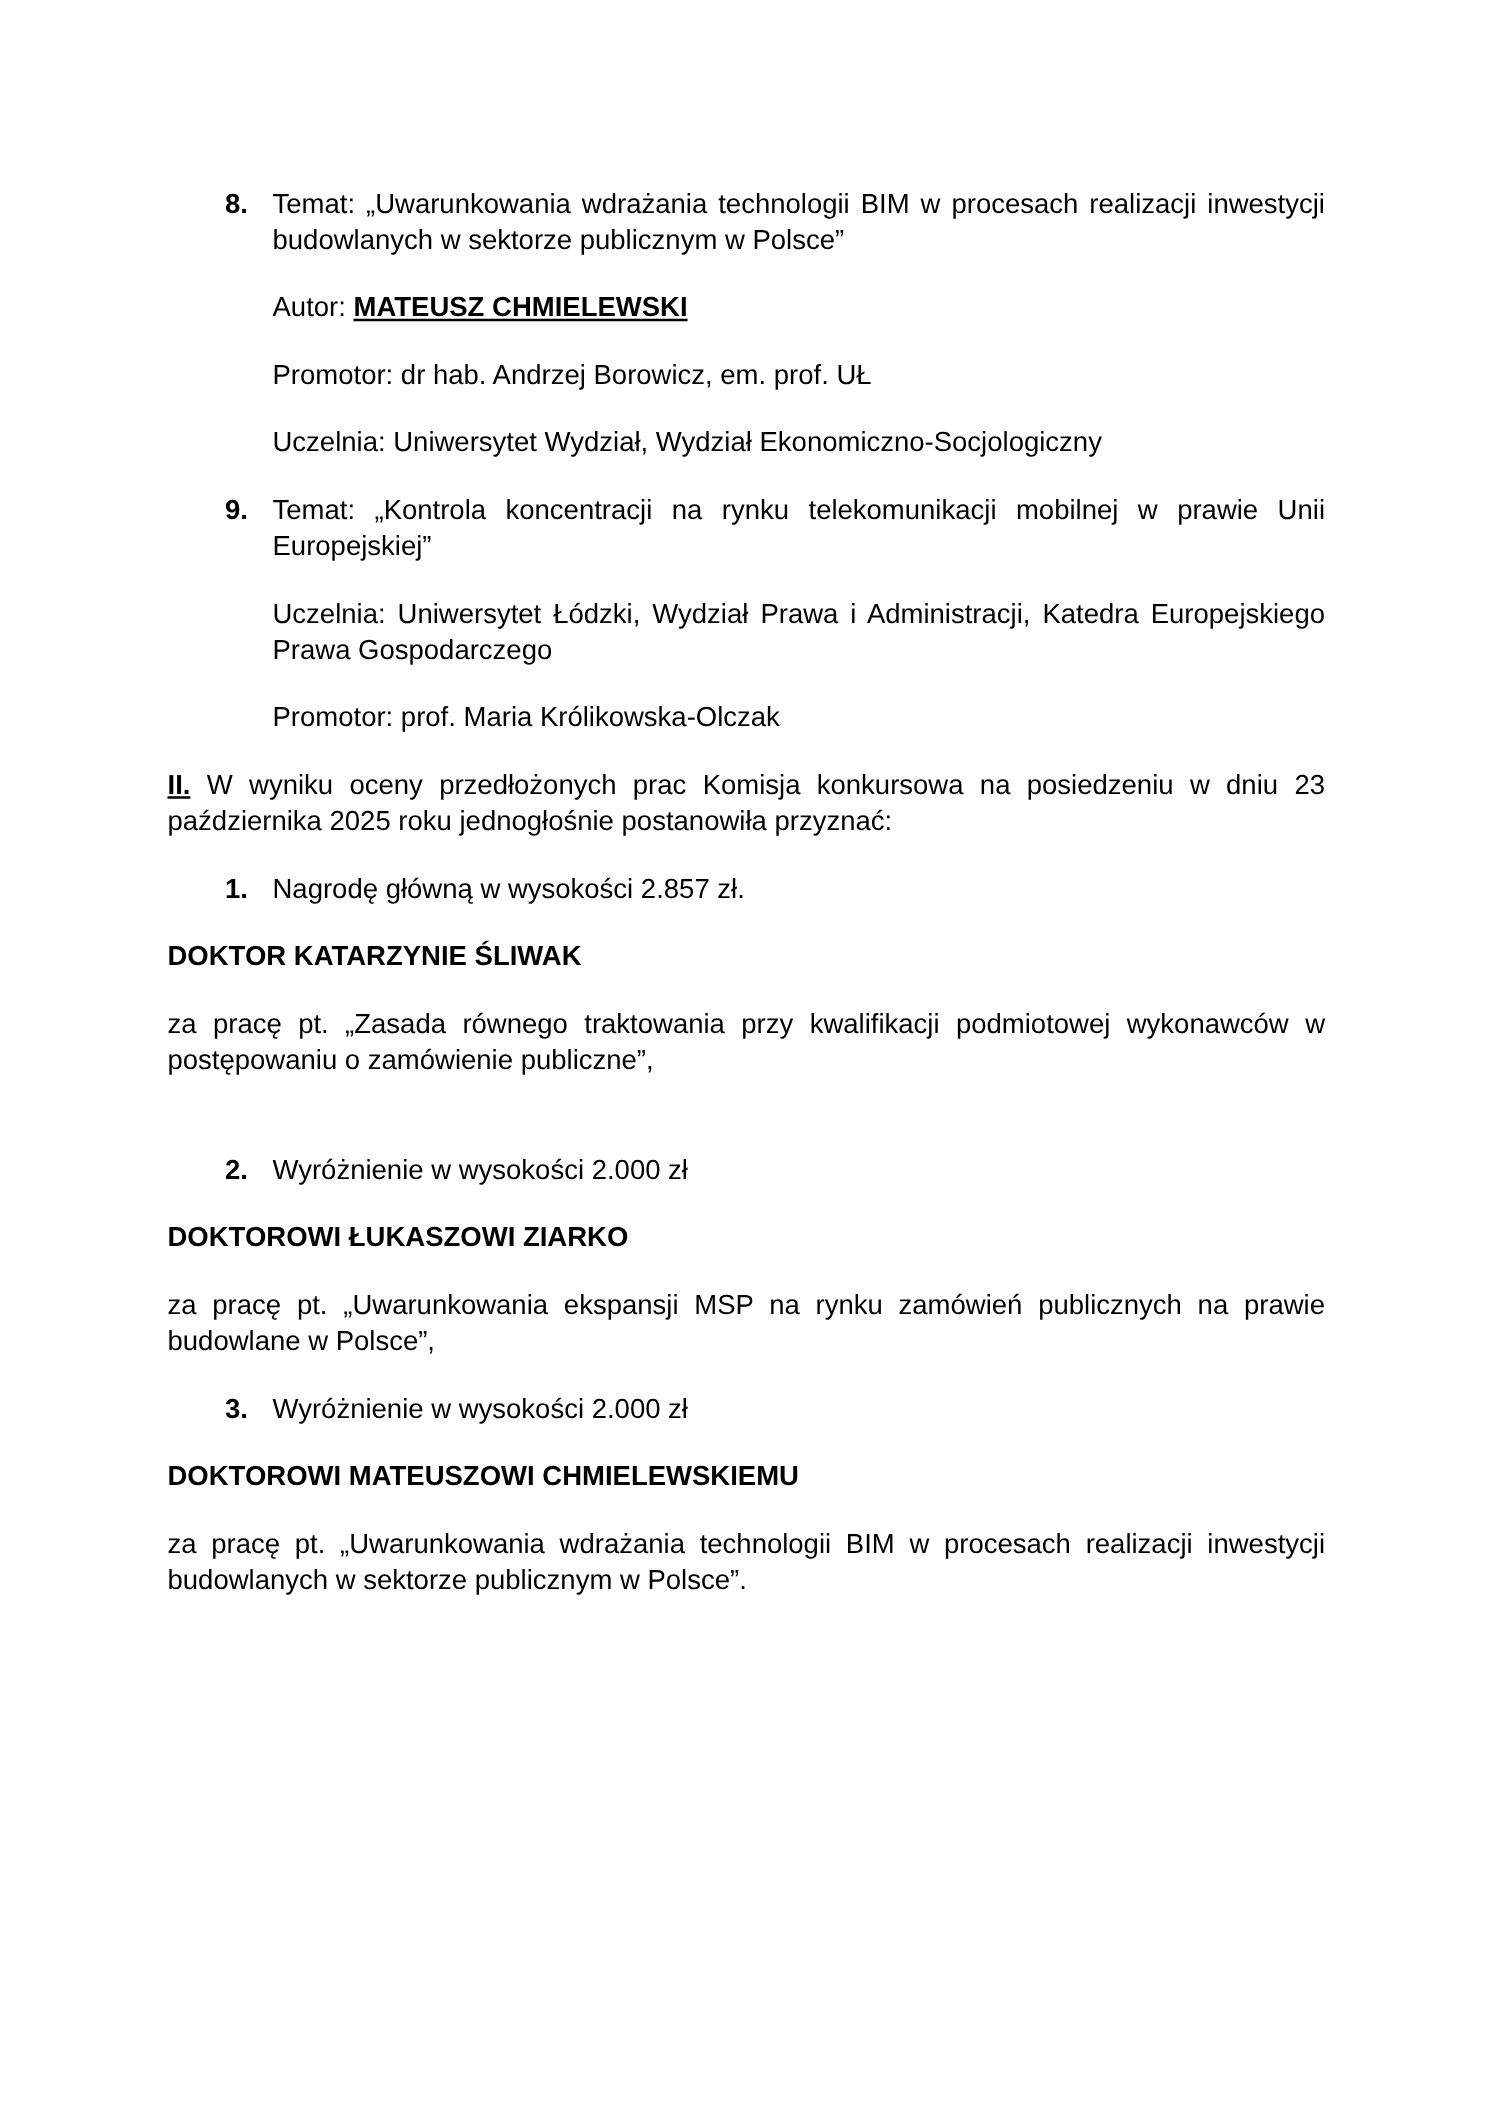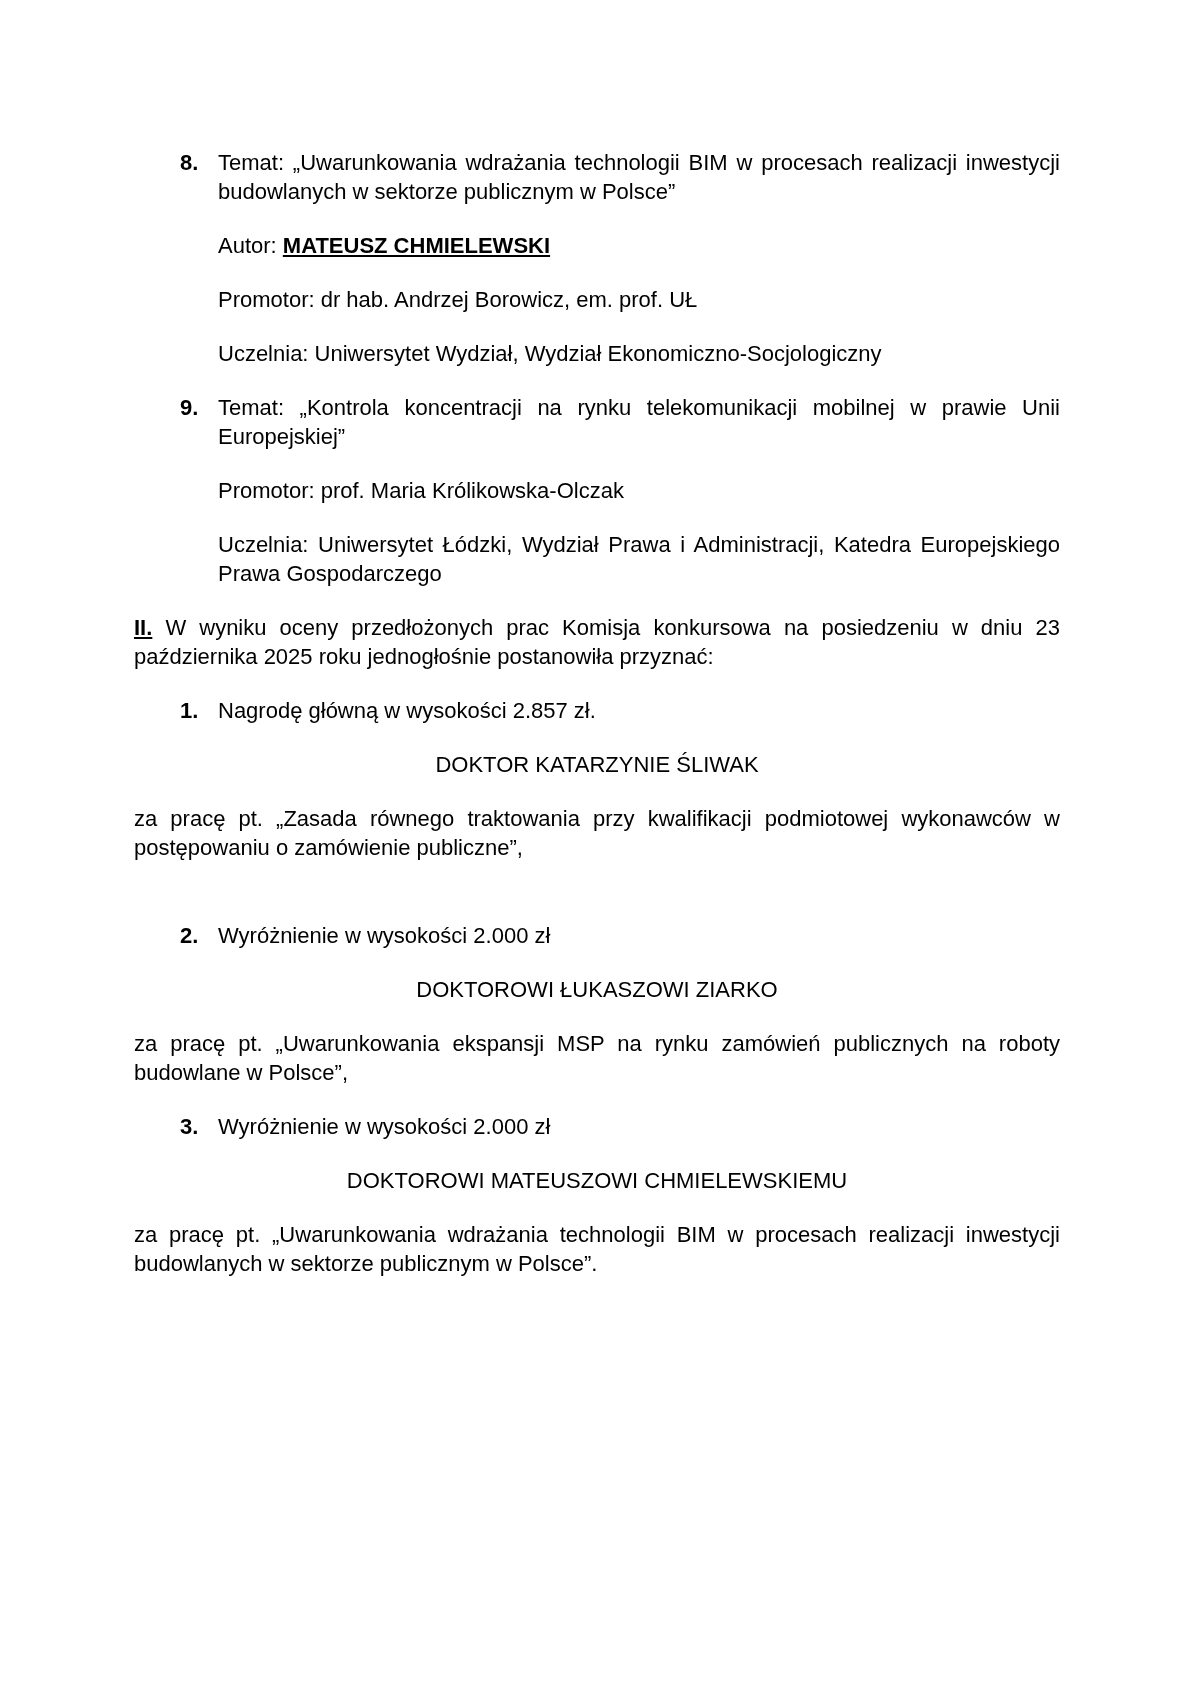--- a/index.html
+++ b/index.html
@@ -30,22 +30,22 @@
     margin-top: 5px;
   }
   .num {
     position: absolute;
     left: 46px;
     top: 0;
     font-weight: 700;
   }
   .sub { padding-left: 84px; }
   .heading {
-    font-weight: 400;
-    text-align: center;
+    font-weight: 700;
+    text-align: left;
   }
   .b { font-weight: 700; text-decoration: underline; }
   .gap-large { margin-top: 59px; }
 </style>
 </head>
 <body>
 
 <div class="page">
   <div class="content">
 
@@ -56,41 +56,41 @@
     <div class="para sub">
       <span>Autor: </span><span class="b">MATEUSZ CHMIELEWSKI</span>
     </div>
     <div class="para sub">Promotor: dr hab. Andrzej Borowicz, em. prof. UŁ</div>
     <div class="para sub">Uczelnia: Uniwersytet Wydział, Wydział Ekonomiczno-Socjologiczny</div>
 
     <div class="para item">
       <span class="num">9.</span>
       <span>Temat: „Kontrola koncentracji na rynku telekomunikacji mobilnej w prawie Unii Europejskiej”</span>
     </div>
+    <div class="para sub">Uczelnia: Uniwersytet Łódzki, Wydział Prawa i Administracji, Katedra Europejskiego Prawa Gospodarczego</div>
     <div class="para sub">Promotor: prof. Maria Królikowska-Olczak</div>
-    <div class="para sub">Uczelnia: Uniwersytet Łódzki, Wydział Prawa i Administracji, Katedra Europejskiego Prawa Gospodarczego</div>
 
 
     <div class="para">
       <span class="b">II.</span><span> W wyniku oceny przedłożonych prac Komisja konkursowa na posiedzeniu w dniu 23 października 2025 roku jednogłośnie postanowiła przyznać:</span>
     </div>
 
     <div class="para item">
       <span class="num">1.</span>
       <span>Nagrodę główną w wysokości 2.857 zł.</span>
     </div>
     <div class="para heading">DOKTOR KATARZYNIE ŚLIWAK</div>
     <div class="para">za pracę pt. „Zasada równego traktowania przy kwalifikacji podmiotowej wykonawców w postępowaniu o zamówienie publiczne”,</div>
 
     <div class="para item gap-large">
       <span class="num">2.</span>
       <span>Wyróżnienie w wysokości 2.000 zł</span>
     </div>
     <div class="para heading">DOKTOROWI ŁUKASZOWI ZIARKO</div>
-    <div class="para">za pracę pt. „Uwarunkowania ekspansji MSP na rynku zamówień publicznych na roboty budowlane w Polsce”,</div>
+    <div class="para">za pracę pt. „Uwarunkowania ekspansji MSP na rynku zamówień publicznych na prawie budowlane w Polsce”,</div>
 
     <div class="para item">
       <span class="num">3.</span>
       <span>Wyróżnienie w wysokości 2.000 zł</span>
     </div>
     <div class="para heading">DOKTOROWI MATEUSZOWI CHMIELEWSKIEMU</div>
     <div class="para">za pracę pt. „Uwarunkowania wdrażania technologii BIM w procesach realizacji inwestycji budowlanych w sektorze publicznym w Polsce”.</div>
 
   </div>
 </div>

